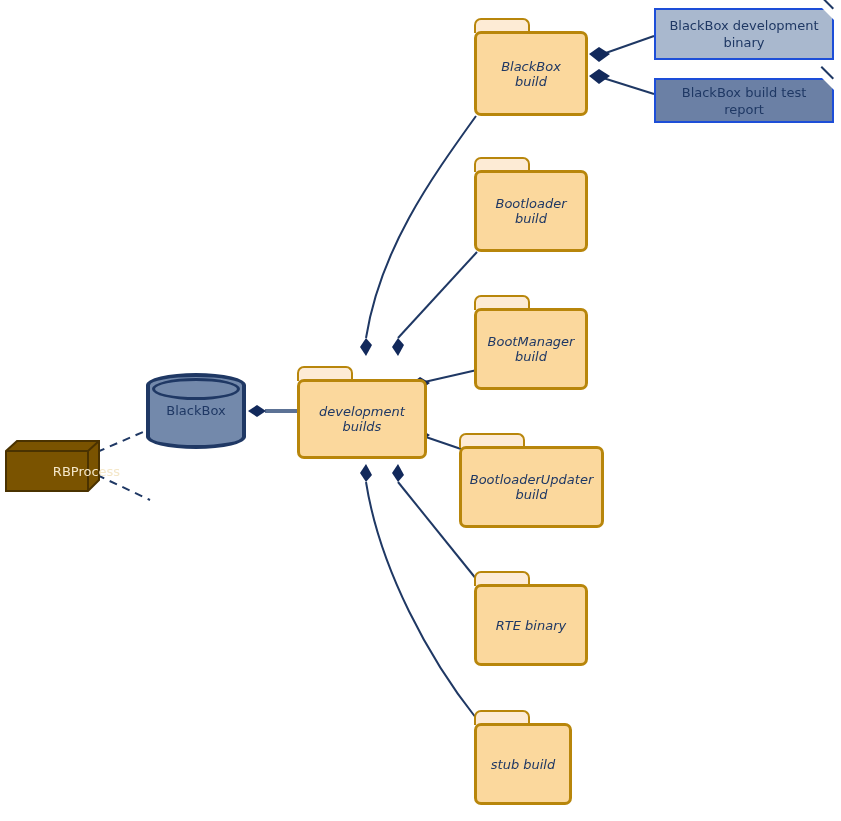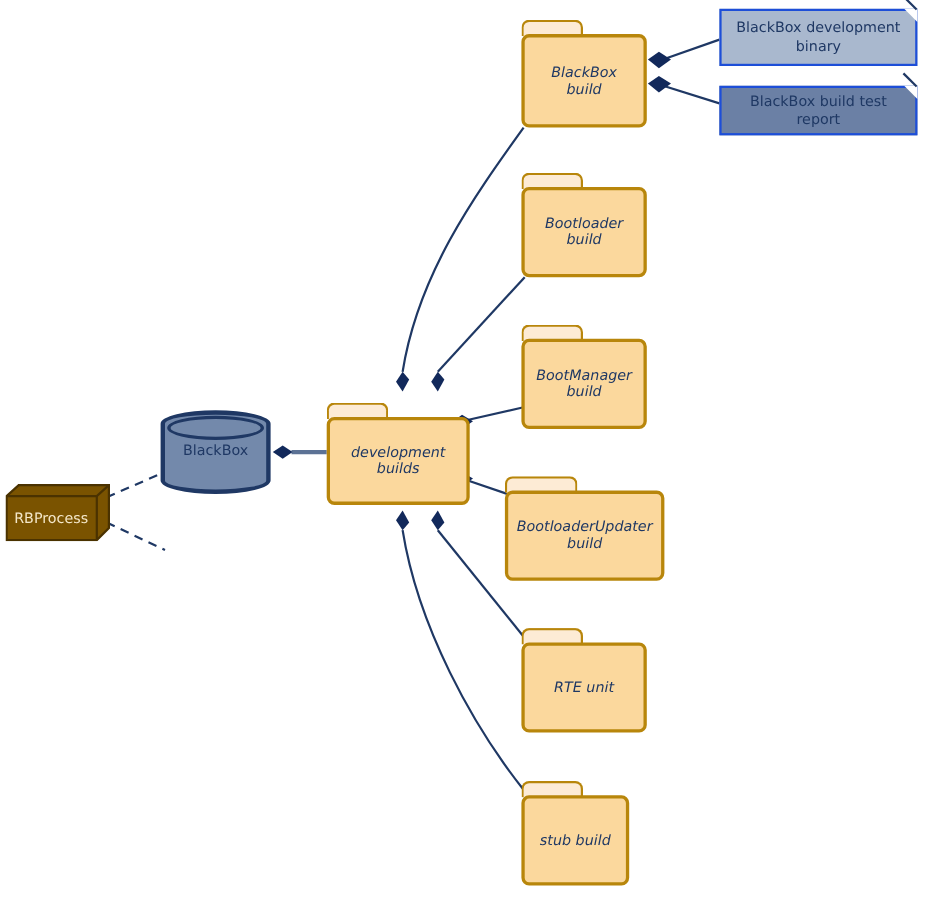--- a/index.html
+++ b/index.html
@@ -189,21 +189,21 @@
     <path d="M 600 77 L 654 94" stroke="#1F3864" stroke-width="2" fill="none"></path>
     <polygon points="589,76 599,69 610,76 599,84" fill="#12295B"></polygon>
   </svg>
 
   <div class="node3d" style="left:5px; top:440px; width:95px; height:52px;">
     <svg width="95" height="52" viewBox="0 0 95 52" xmlns="http://www.w3.org/2000/svg">
       <polygon points="1,11 12,1 94,1 94,40 83,51 1,51" fill="#7A5300" stroke="#4A3200" stroke-width="2"></polygon>
       <polyline points="1,11 83,11 94,1" fill="none" stroke="#4A3200" stroke-width="2"></polyline>
       <line x1="83" y1="11" x2="83" y2="51" stroke="#4A3200" stroke-width="2"></line>
     </svg>
-    <div style="position:absolute; left:0; top:11px; width:83px; height:40px; display:flex; align-items:center; justify-content:center;">
+    <div style="position:absolute; left:0; top:11px; width:83px; height:40px; display:flex; align-items:center; justify-content:center;padding-left:40px;">
       <span class="node3d-label">RBProcess</span>
     </div>
   </div>
 
   <div class="database" style="left:146px; top:373px; width:100px; height:76px;">
     <div class="db-body"></div>
     <div class="db-top"></div>
     <div class="db-label">BlackBox</div>
   </div>
 
@@ -244,21 +244,21 @@
     <div class="folder-tab" style="width:66px;"></div>
     <div class="folder-body">
       <span class="folder-label">BootloaderUpdater
 build</span>
     </div>
   </div>
 
   <div class="folder" style="left:474px; top:571px; width:114px; height:95px;">
     <div class="folder-tab" style="width:56px;"></div>
     <div class="folder-body">
-      <span class="folder-label">RTE unit</span>
+      <span class="folder-label">RTE binary</span>
     </div>
   </div>
 
   <div class="folder" style="left:474px; top:710px; width:98px; height:95px;">
     <div class="folder-tab" style="width:56px;"></div>
     <div class="folder-body">
       <span class="folder-label">stub build</span>
     </div>
   </div>
 

